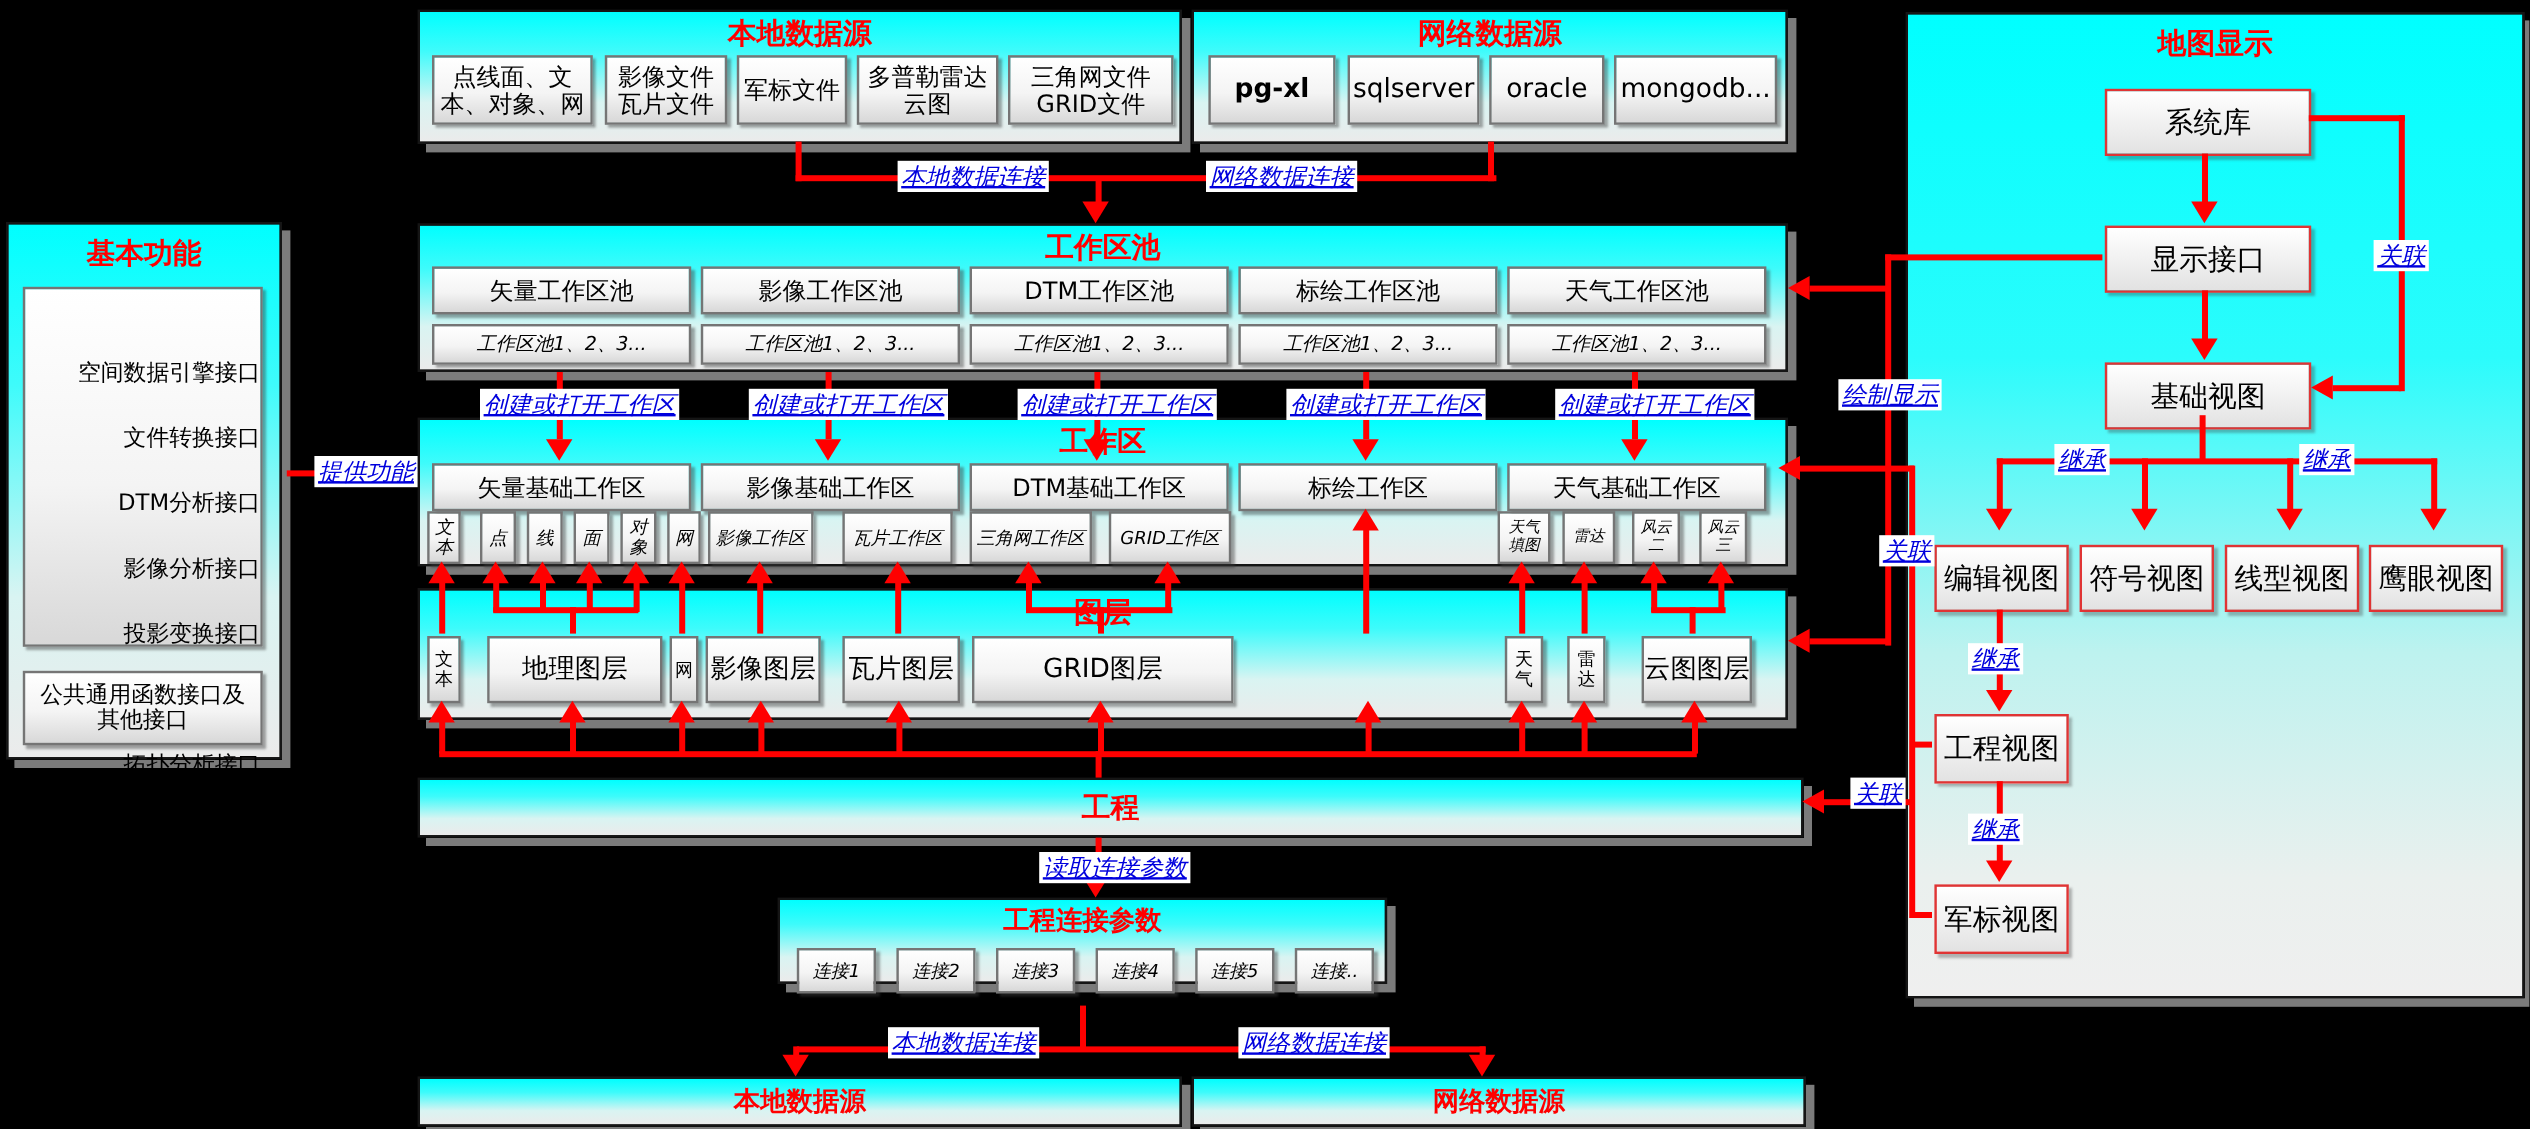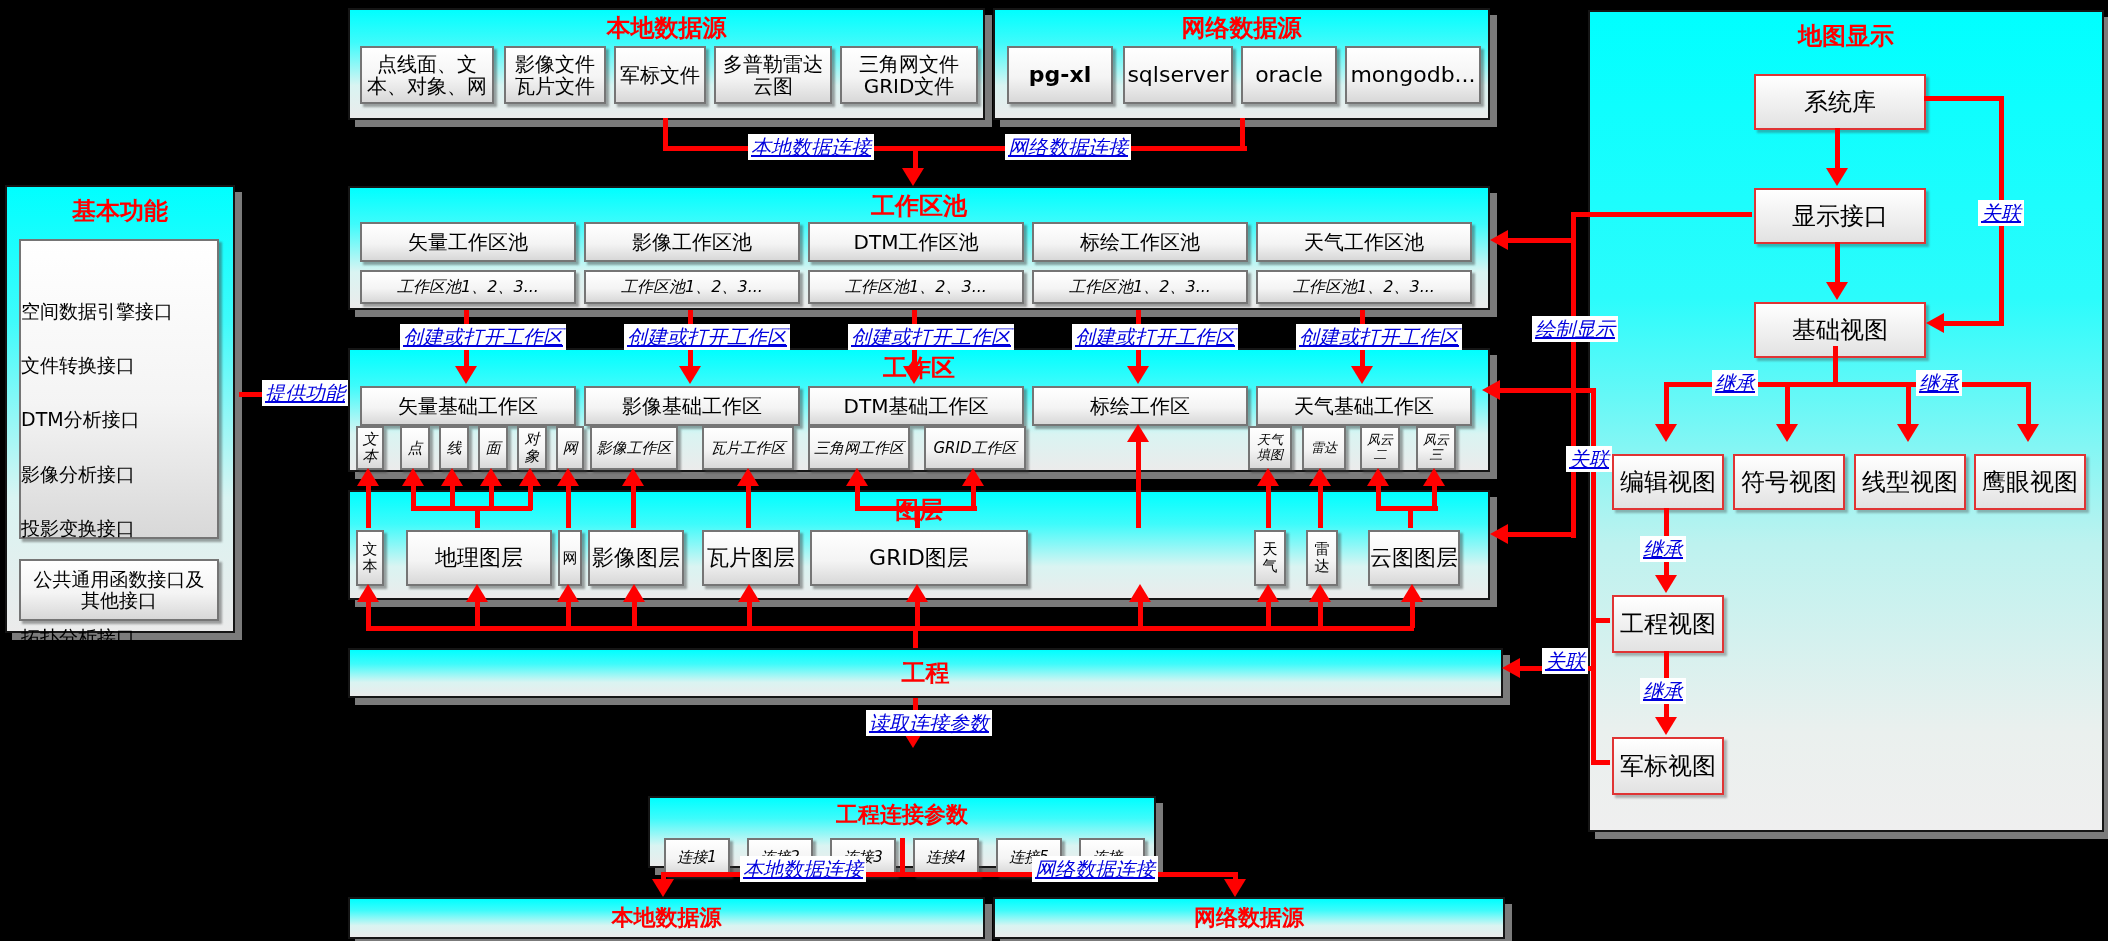--- a/index.html
+++ b/index.html
@@ -13,21 +13,21 @@
         border:2px solid #757575;box-shadow:3px 3px 2px rgba(60,60,60,.45);box-sizing:border-box;
         display:flex;align-items:center;justify-content:center;text-align:center;color:#000;
         font-size:20px;line-height:1.12;white-space:pre-line;z-index:6;}
   .rbox{position:absolute;background:linear-gradient(180deg,#ffffff 0%,#eeeeee 60%,#e2e2e2 100%);
         border:2px solid #e03434;box-shadow:3px 3px 2px rgba(60,60,60,.35);box-sizing:border-box;
         display:flex;align-items:center;justify-content:center;text-align:center;color:#000;
         font-size:24px;white-space:pre-line;z-index:6;}
   .it{font-style:italic;}
   .f13{font-size:13px;} .f15{font-size:15px;} .f16{font-size:16px;} .f22{font-size:22px;}
   .listbox{display:block;padding-top:42px;}
-  .li{font-size:19px;line-height:1.68;text-align:left;color:#000;}
+  .li{font-size:19px;line-height:1.68;text-align:right;color:#000;}
   .hl,.vl{position:absolute;background:#ff0000;z-index:50;}
   .hl{height:5px;} .vl{width:5px;}
   .ar{position:absolute;width:0;height:0;z-index:55;}
   .ar-up{border-left:11px solid transparent;border-right:11px solid transparent;border-bottom:18px solid #ff0000;}
   .ar-down{border-left:11px solid transparent;border-right:11px solid transparent;border-top:18px solid #ff0000;}
   .ar-left{border-top:10px solid transparent;border-bottom:10px solid transparent;border-right:18px solid #ff0000;}
   .ar-right{border-top:10px solid transparent;border-bottom:10px solid transparent;border-left:20px solid #ff0000;}
   .lbl{position:absolute;background:#ffffff;color:#0000dd;font-style:italic;text-decoration:underline;
        font-size:20px;padding:1px 3px;white-space:nowrap;z-index:60;line-height:1.2;}
   .bar-title{position:absolute;inset:0;display:flex;align-items:center;justify-content:center;
@@ -133,21 +133,21 @@
 气</div>
     <div class="wbox f15" style="left:956px;top:38px;width:32px;height:56px;">雷
 达</div>
     <div class="wbox f22" style="left:1018px;top:38px;width:92px;height:56px;">云图图层</div>
   </div>
 
   <div class="sect" style="left:348px;top:648px;width:1155px;height:50px;">
     <div class="bar-title">工程</div>
   </div>
 
-  <div class="sect" style="left:648px;top:748px;width:508px;height:72px;margin-top:48px;">
+  <div class="sect" style="left:648px;top:748px;width:508px;height:72px;">
     <div class="sect-title" style="font-size:22px;">工程连接参数</div>
     <div class="wbox it f15" style="left:14px;top:40px;width:66px;height:38px;text-align:center;">连接1</div>
     <div class="wbox it f15" style="left:97px;top:40px;width:66px;height:38px;">连接2</div>
     <div class="wbox it f15" style="left:180px;top:40px;width:66px;height:38px;">连接3</div>
     <div class="wbox it f15" style="left:263px;top:40px;width:66px;height:38px;">连接4</div>
     <div class="wbox it f15" style="left:346px;top:40px;width:66px;height:38px;">连接5</div>
     <div class="wbox it f15" style="left:429px;top:40px;width:66px;height:38px;">连接..</div>
   </div>
 
   <div class="sect" style="left:348px;top:897px;width:637px;height:42px;">

